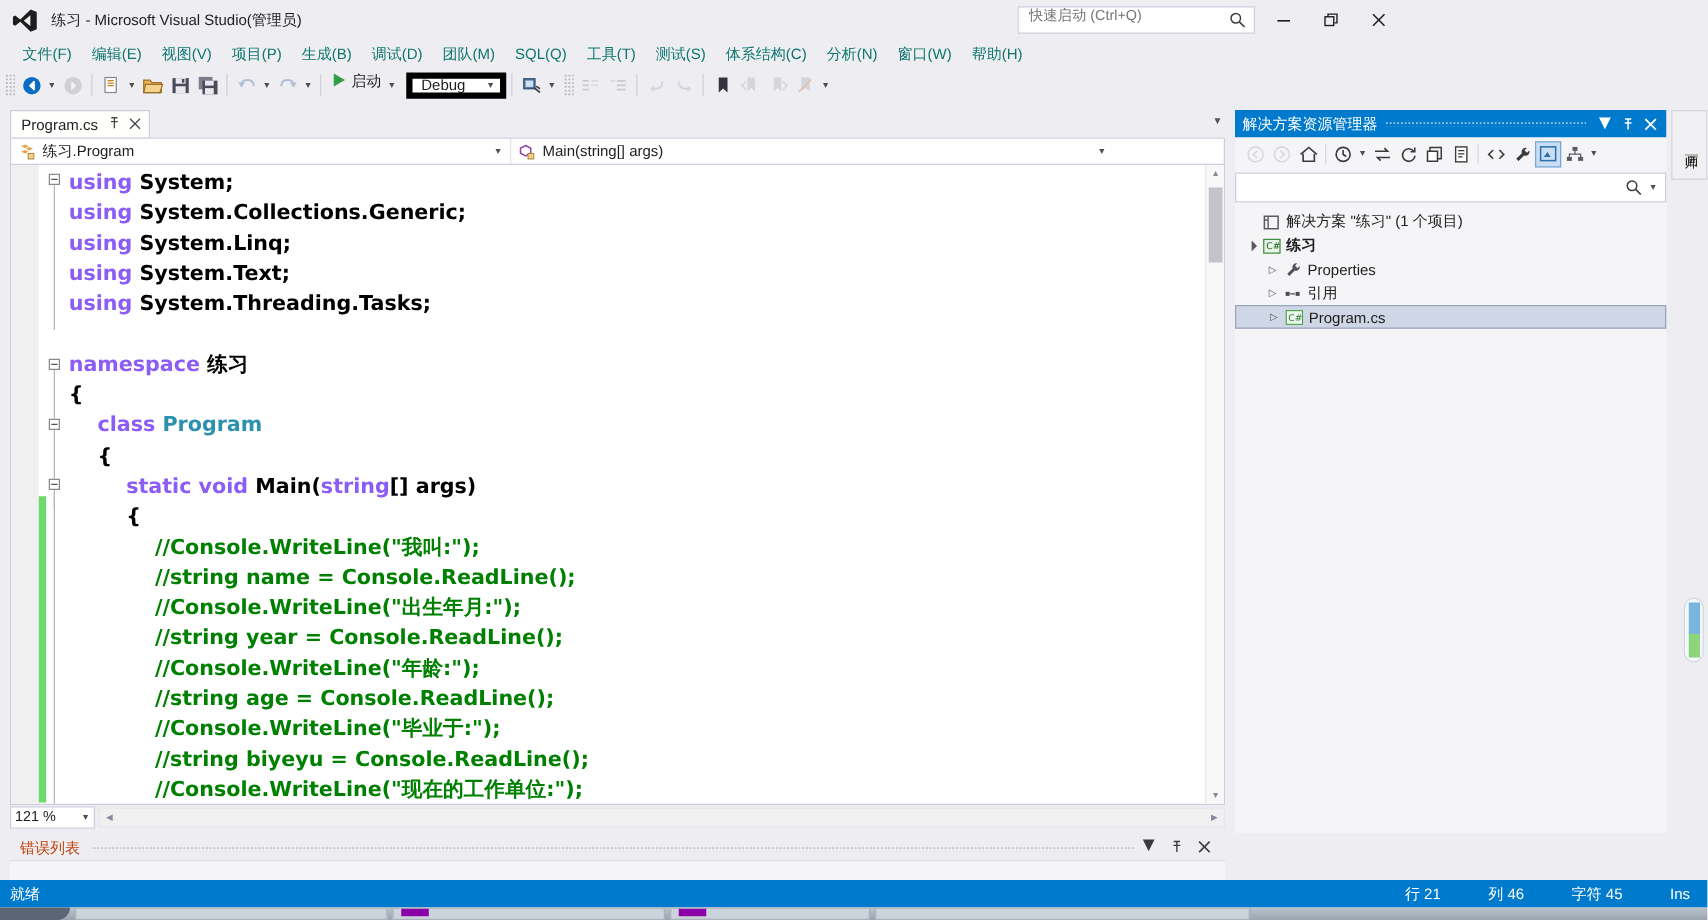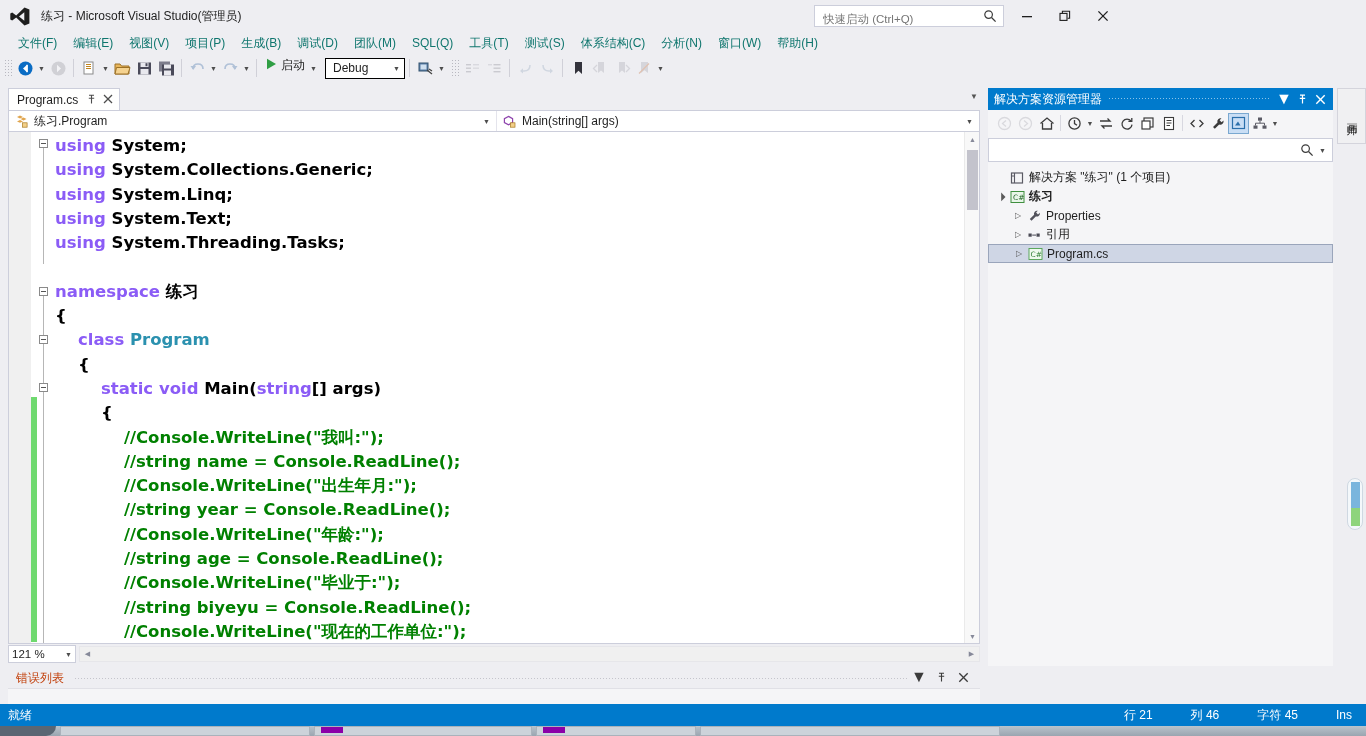--- a/index.html
+++ b/index.html
@@ -20,21 +20,21 @@
   }
   .vs-logo { margin-left: 9px; width: 22px; height: 20px; display: flex; align-items: center; justify-content: center; }
   .title-text {
     margin-left: 10px; font-size: 12px; color: #1e1e1e;
     white-space: nowrap;
   }
   .quicklaunch {
     position: absolute; right: 118px; top: 5px;
     width: 190px; height: 22px;
     background: #ffffff; border: 1px solid #cccedb;
-    display: flex; align-items: flex-end;
+    display: flex; align-items: flex-start;
   }
   .quicklaunch input {
     border: none; outline: none; background: transparent;
     font-family: "Liberation Sans", sans-serif;
     font-size: 11.5px; color: #6d6d6d;
     width: 160px; margin-left: 6px;
   }
   .ql-search { position: absolute; right: 6px; top: 3px; }
   .wincontrols { position: absolute; right: 0; top: 0; height: 32px; display: flex; }
   .wincontrol {
@@ -62,21 +62,21 @@
     background-image: radial-gradient(#b8b8c0 40%, transparent 41%);
     background-size: 3px 3px; }
   .tb-btn { width: 22px; height: 22px; display: flex; align-items: center; justify-content: center; }
   .tb-btn.dis { opacity: 0.35; }
   .tb-caret { width: 11px; height: 22px; display: flex; align-items: center; justify-content: center;
     font-size: 7px; color: #4d4d4d; }
   .tb-sep { width: 1px; height: 18px; background: #d0d0d8; margin: 0 4px; }
   .tb-run { display: flex; align-items: flex-start; height: 22px; padding: 0 3px; }
   .tb-run-label { font-size: 12px; color: #1e1e1e; margin-left: 3px; }
   .tb-combo {
-    height: 21px; width: 80px; border: 1px solid #000000; background: #fff;
+    height: 21px; width: 80px; border: 5px solid #000000; background: #fff;
     display: flex; align-items: center; justify-content: space-between;
     font-size: 12px; color: #1e1e1e; padding: 0 4px; margin-left: 6px;
   }
   .tb-combo .cv { margin-left: 3px; }
   .tb-combo .cc { font-size: 7px; color: #4d4d4d; }
 
   
   #editor-pane {
     position: absolute; left: 8px; top: 88px; width: 972px; height: 578px;
   }
@@ -90,21 +90,21 @@
   .doc-tab .t-pin { margin-left: 8px; color: #4d4d4d; }
   .doc-tab .t-close { margin-left: 6px; color: #4d4d4d; font-size: 12px; }
   .tab-right-caret {
     position: absolute; right: 2px; top: 4px; font-size: 8px; color: #555;
   }
   #navbar {
     position: absolute; left: 0; top: 22px; width: 972px; height: 22px;
     background: #fff; border: 1px solid #cccedb; display: flex; align-items: center;
   }
   .nav-combo { height: 20px; display: flex; align-items: center; position: relative; }
-  .nav-combo.left { width: 488px; border-right: 1px solid #e4e4ec; }
+  .nav-combo.left { width: 400px; border-right: 1px solid #e4e4ec; }
   .nav-combo.right { width: 482px; }
   .nav-icon { width: 18px; display: flex; align-items: center; justify-content: center; margin-left: 4px; }
   .nav-text { font-size: 12px; color: #1e1e1e; margin-left: 3px; }
   .nav-caret { position: absolute; right: 6px; font-size: 7px; color: #4d4d4d; }
 
   #codearea {
     position: absolute; left: 0; top: 44px; width: 972px; height: 512px;
     background: #ffffff; border: 1px solid #cccedb; border-top: none;
     overflow: hidden;
   }

